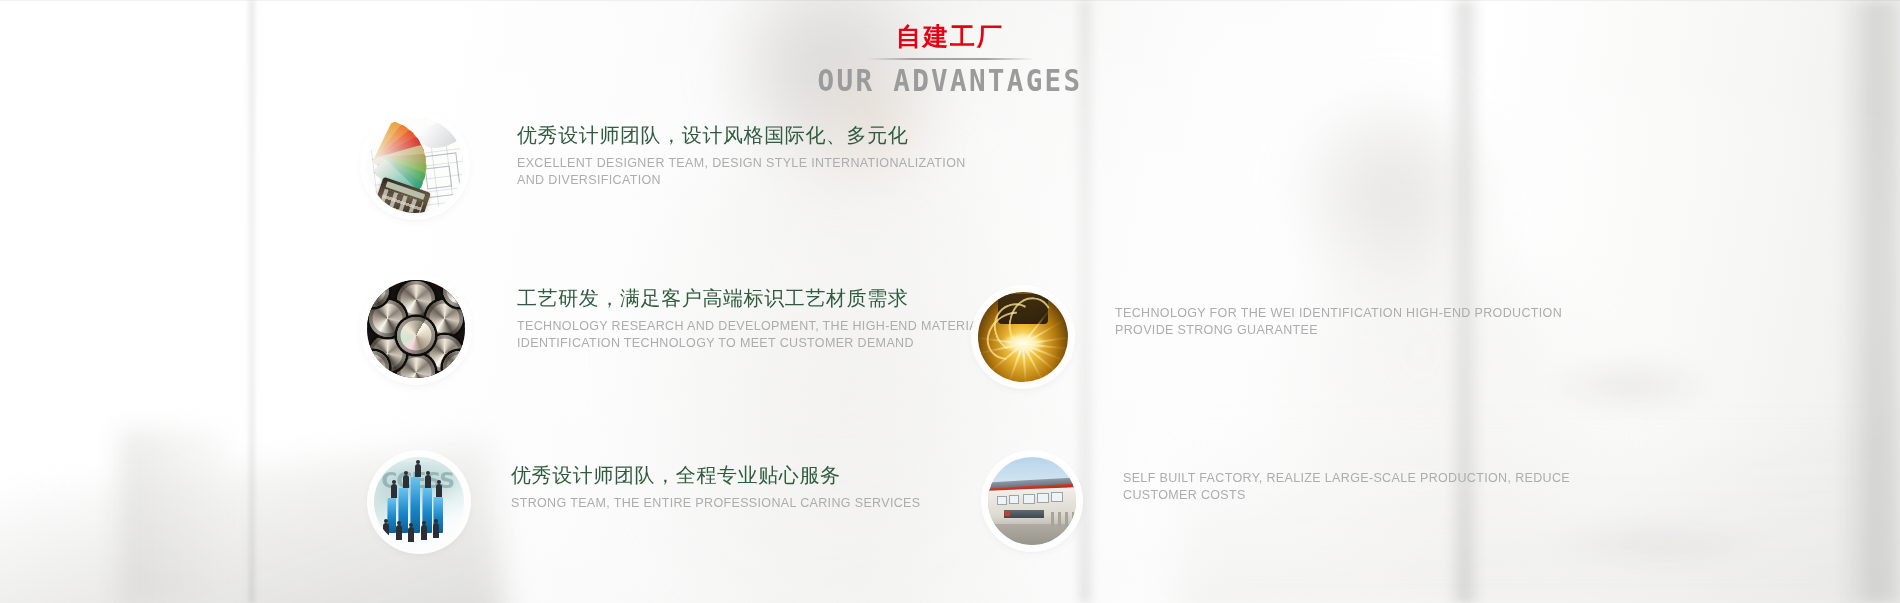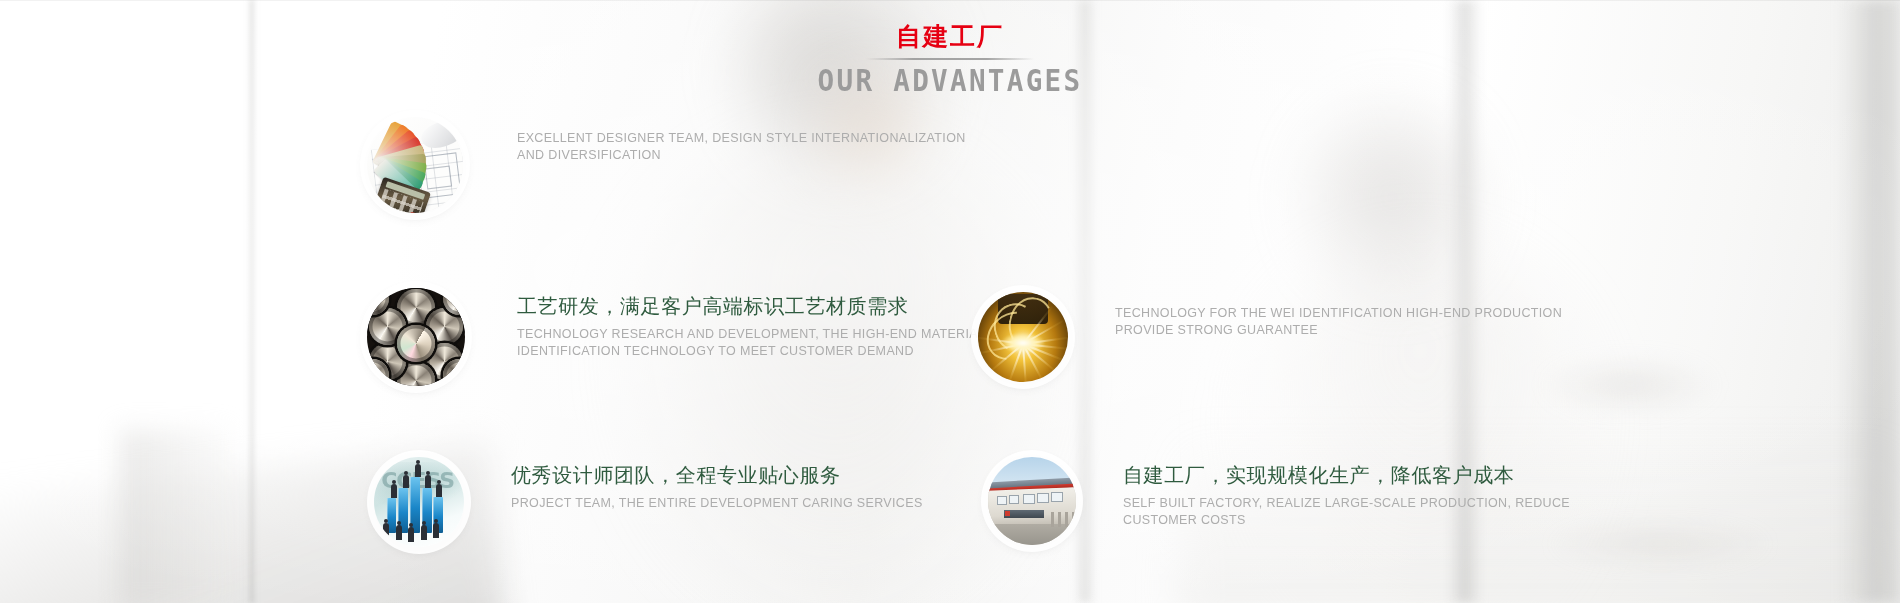--- a/index.html
+++ b/index.html
@@ -204,26 +204,27 @@
           <div class="blade" style="transform:rotate(44deg);background:linear-gradient(90deg,#f0eee8,#53b8a4);"></div>
         </div>
         <div class="calc">
             <div class="scr"></div>
             <div class="keys"></div>
             <div class="red"></div>
           </div>
       </div>
     </div>
     <div class="txt" style="margin-left:54px;">
+      <div class="h-cn">优秀设计师团队，设计风格国际化、多元化</div>
       <div class="h-en">EXCELLENT DESIGNER TEAM, DESIGN STYLE INTERNATIONALIZATION
 AND DIVERSIFICATION</div>
     </div>
   </div>
 
-  <div class="item" style="left:367px;top:288px;justify-content:space-between;">
+  <div class="item" style="left:367px;top:280px;justify-content:space-between;">
     <div class="thumb" style="width:98px;height:98px;">
       <div class="art art-pipes">
         <div class="pipe" style="left:31%;top:1%;width:38%;height:38%;"></div>
         <div class="pipe" style="left:60%;top:20%;width:38%;height:38%;"></div>
         <div class="pipe" style="left:60%;top:56%;width:38%;height:38%;"></div>
         <div class="pipe" style="left:31%;top:75%;width:38%;height:38%;"></div>
         <div class="pipe" style="left:2%;top:56%;width:38%;height:38%;"></div>
         <div class="pipe" style="left:2%;top:20%;width:38%;height:38%;"></div>
         <div class="pipe center" style="left:31%;top:38%;width:38%;height:38%;"></div>
         <div class="pipe" style="left:-12%;top:-6%;width:34%;height:34%;"></div>
@@ -284,40 +285,39 @@
         <div class="man" style="left:69%;bottom:56%;height:13px;"></div>
         <div class="man" style="left:10%;bottom:10%;height:15px;"></div>
         <div class="man" style="left:24%;bottom:8%;height:15px;"></div>
         <div class="man" style="left:38%;bottom:6%;height:15px;"></div>
         <div class="man" style="left:52%;bottom:8%;height:15px;"></div>
         <div class="man" style="left:66%;bottom:10%;height:15px;"></div>
       </div>
     </div>
     <div class="txt" style="margin-left:47px;">
       <div class="h-cn">优秀设计师团队，全程专业贴心服务</div>
-      <div class="h-en">PROJECT TEAM, THE ENTIRE DEVELOPMENT CARING SERVICES</div>
+      <div class="h-en">STRONG TEAM, THE ENTIRE PROFESSIONAL CARING SERVICES</div>
     </div>
   </div>
 
   <div class="item" style="left:988px;top:457px;">
     <div class="thumb" style="width:88px;height:88px;">
       <div class="art art-fact">
         <div class="roof"></div>
         <div class="redline"></div>
         <div class="wall"></div>
         <div class="win" style="left:10%;top:44%;width:9%;height:8%;"></div>
         <div class="win" style="left:24%;top:43%;width:9%;height:8%;"></div>
         <div class="win" style="left:40%;top:42%;width:11%;height:9%;"></div>
         <div class="win" style="left:56%;top:41%;width:11%;height:9%;"></div>
         <div class="win" style="left:72%;top:40%;width:11%;height:9%;"></div>
         <div class="sign"></div>
         <div class="ground"></div>
         <div class="fence"></div>
       </div>
     </div>
     <div class="txt" style="margin-left:47px;">
-      <div class="h-cn">自建工厂，实现规模化生产，降低客户成本</div>
       <div class="h-en">SELF BUILT FACTORY, REALIZE LARGE-SCALE PRODUCTION, REDUCE
 CUSTOMER COSTS</div>
     </div>
   </div>
 
 </div>
 
 </body></html>

